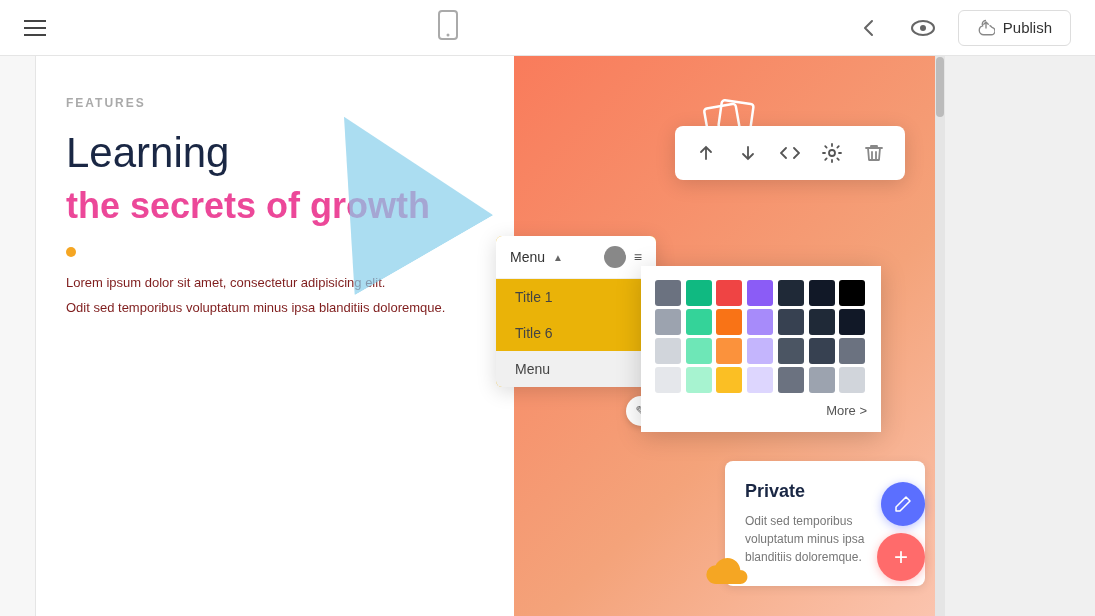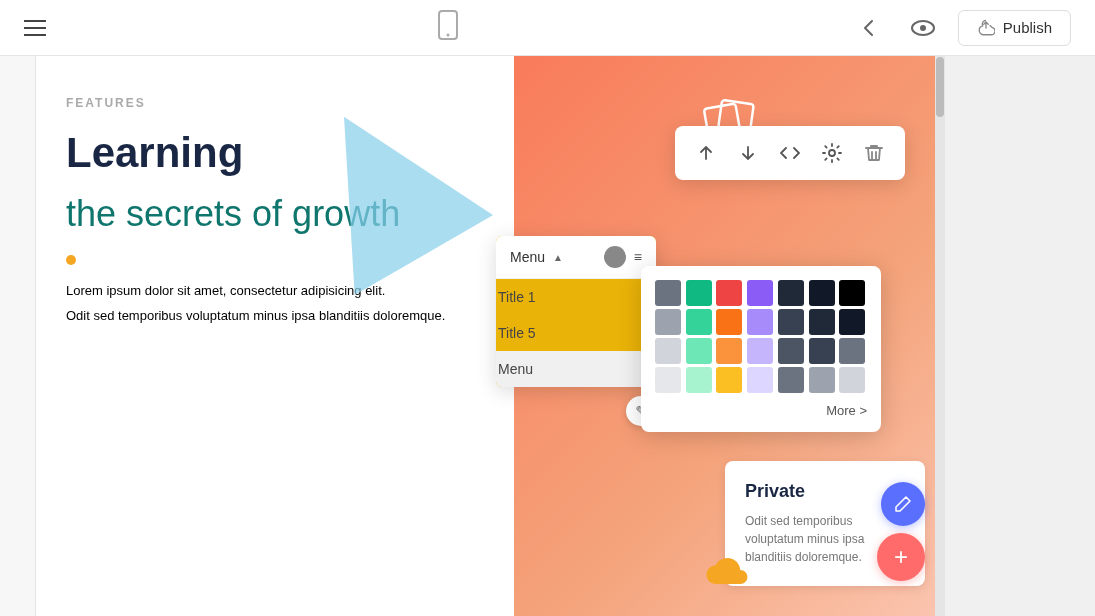--- a/index.html
+++ b/index.html
@@ -85,45 +85,45 @@
       clip-path: polygon(50% 0%, 100% 100%, 0% 100%);
       position: absolute;
       top: 50px;
       right: 50px;
       opacity: 0.7;
       transform: rotate(-30deg);
     }
 
     .headline {
       font-size: 42px;
-      font-weight: 700;
+      font-weight: 400;
       color: #1a2744;
       line-height: 1.1;
-      margin-bottom: 16px;
+      margin-bottom: 8px;
     }
     .subheadline {
       font-size: 36px;
-      font-weight: 400;
-      color: #0f766e;
+      font-weight: 700;
+      color: #ec4899;
       line-height: 1.2;
       margin-bottom: 8px;
     }
 
     .orange-dot {
       width: 10px;
       height: 10px;
       background: #f5a623;
       border-radius: 50%;
       display: inline-block;
       margin: 12px 0;
     }
 
     .body-text {
       font-size: 13px;
-      color: #000000;
+      color: #7f1d1d;
       line-height: 1.6;
     }
 
     
     .page-right {
       flex: 1;
       background: linear-gradient(135deg, #f97b5b 0%, #f4a37a 60%, #fbc5b0 100%);
       position: relative;
       overflow: hidden;
     }
@@ -197,34 +197,34 @@
     .menu-circle {
       width: 22px;
       height: 22px;
       border-radius: 50%;
       background: #888;
       margin-left: auto;
     }
     .menu-align-icon { color: #555; font-size: 14px; }
 
     .menu-item {
-      padding: 10px 2px;
+      padding: 10px 19px;
       font-size: 14px;
       color: #444;
       cursor: pointer;
     }
     .menu-item.active { background: #f0f0f0; font-weight: 500; }
 
     
     #color-picker {
       position: absolute;
       top: 210px;
       left: 605px;
       background: #fff;
-      border-radius: 8px;
+      border-radius: 0;
       box-shadow: 0 4px 24px rgba(0,0,0,0.18);
       padding: 14px;
       z-index: 70;
       width: 240px;
     }
 
     .color-grid {
       display: grid;
       grid-template-columns: repeat(7, 1fr);
       gap: 3px;
@@ -459,21 +459,21 @@
       <div class="menu-header">
         <span class="menu-title">Menu</span>
         <span class="menu-chevron">▲</span>
         <div class="menu-circle"></div>
         <span class="menu-align-icon">≡</span>
       </div>
       <div class="menu-item">
         <span>Title 1</span>
       </div>
       <div class="menu-item">
-        <span>Title 5</span>
+        <span>Title 6</span>
       </div>
       <div class="menu-item active">
         <span>Menu</span>
       </div>
     </div>
 
     <div class="pencil-btn">✎</div>
 
     <div id="color-picker">
       <div class="color-grid" id="color-grid">

